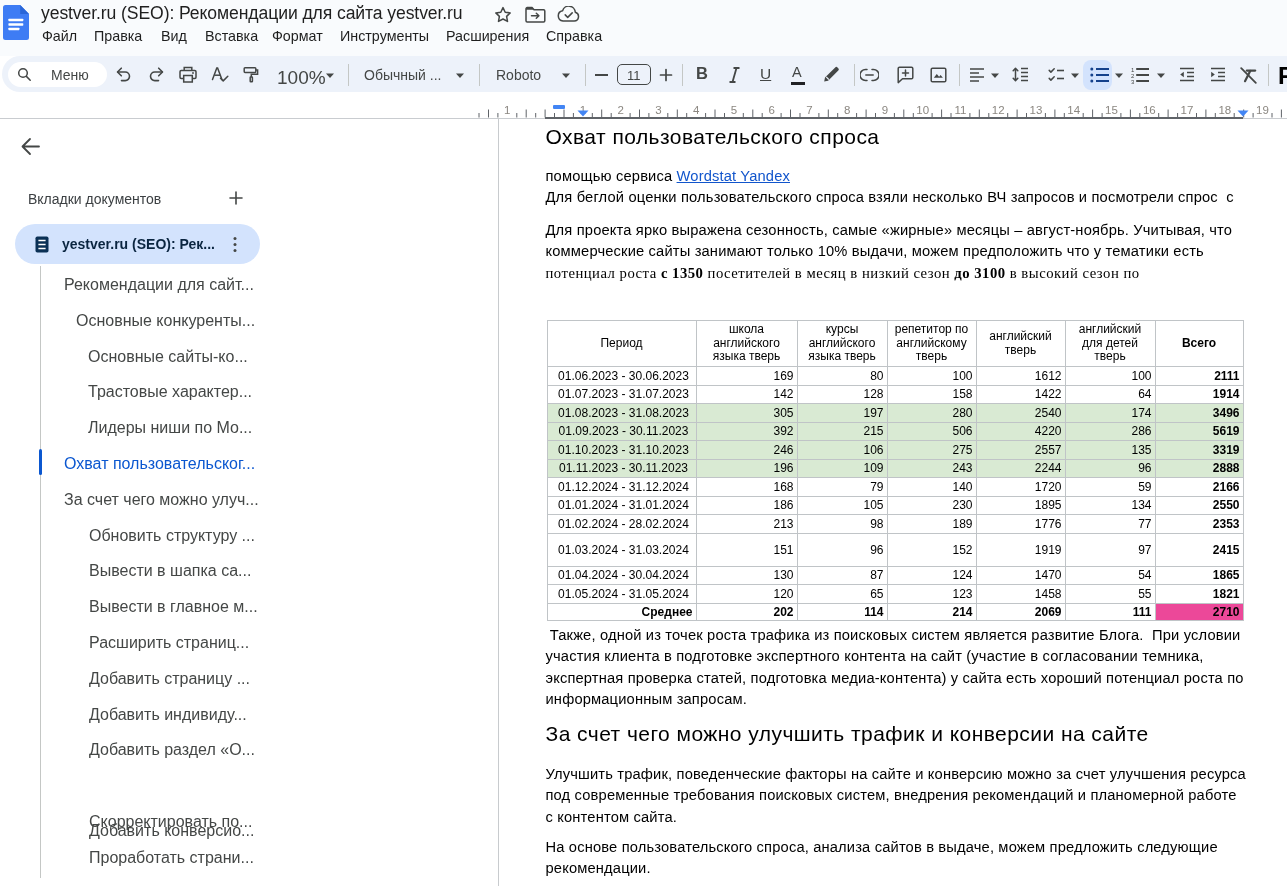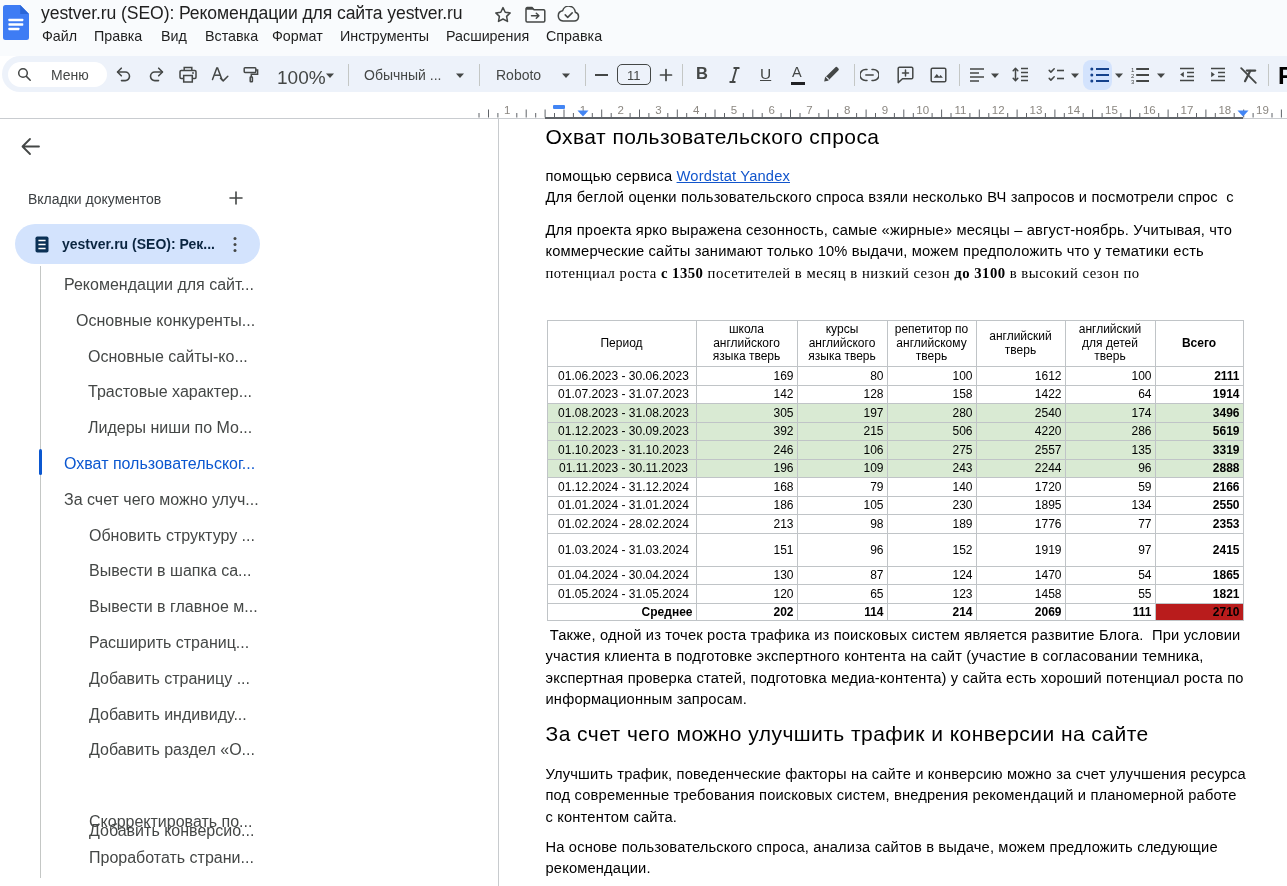--- a/index.html
+++ b/index.html
@@ -369,21 +369,21 @@
         <tr class="grn" style="height:18.5px;">
           <td class="dat">01.08.2023 - 31.08.2023</td>
           <td class="num">305</td>
           <td class="num">197</td>
           <td class="num">280</td>
           <td class="num">2540</td>
           <td class="num">174</td>
           <td class="num bold">3496</td>
         </tr>
         <tr class="grn" style="height:18.5px;">
-          <td class="dat">01.12.2023 - 30.09.2023</td>
+          <td class="dat">01.09.2023 - 30.11.2023</td>
           <td class="num">392</td>
           <td class="num">215</td>
           <td class="num">506</td>
           <td class="num">4220</td>
           <td class="num">286</td>
           <td class="num bold">5619</td>
         </tr>
         <tr class="grn" style="height:18.5px;">
           <td class="dat">01.10.2023 - 31.10.2023</td>
           <td class="num">246</td>
@@ -456,21 +456,21 @@
           <td class="num">55</td>
           <td class="num bold">1821</td>
         </tr>
         <tr style="height:17.5px;font-weight:bold;">
           <td class="num" style="padding-right:3px;">Среднее</td>
           <td class="num">202</td>
           <td class="num">114</td>
           <td class="num">214</td>
           <td class="num">2069</td>
           <td class="num">111</td>
-          <td class="num" style="background:#b91c1c;">2710</td>
+          <td class="num" style="background:#ec4899;">2710</td>
         </tr>
       </tbody>
     </table>
 <p class="doc" style="left:545.5px;top:627px;">
       <span class="line" style="display:block;">&nbsp;Также, одной из точек роста трафика из поисковых систем является развитие Блога.&nbsp;&nbsp;При условии</span>
       <span class="line" style="display:block;">участия клиента в подготовке экспертного контента на сайт (участие в согласовании темника,</span>
       <span class="line" style="display:block;">экспертная проверка статей, подготовка медиа-контента) у сайта есть хороший потенциал роста по</span>
       <span class="line" style="display:block;">информационным запросам.</span>
     </p>
 <h2 class="doc" style="left:545.5px;top:722px;">За счет чего можно улучшить трафик и конверсии на сайте</h2>

